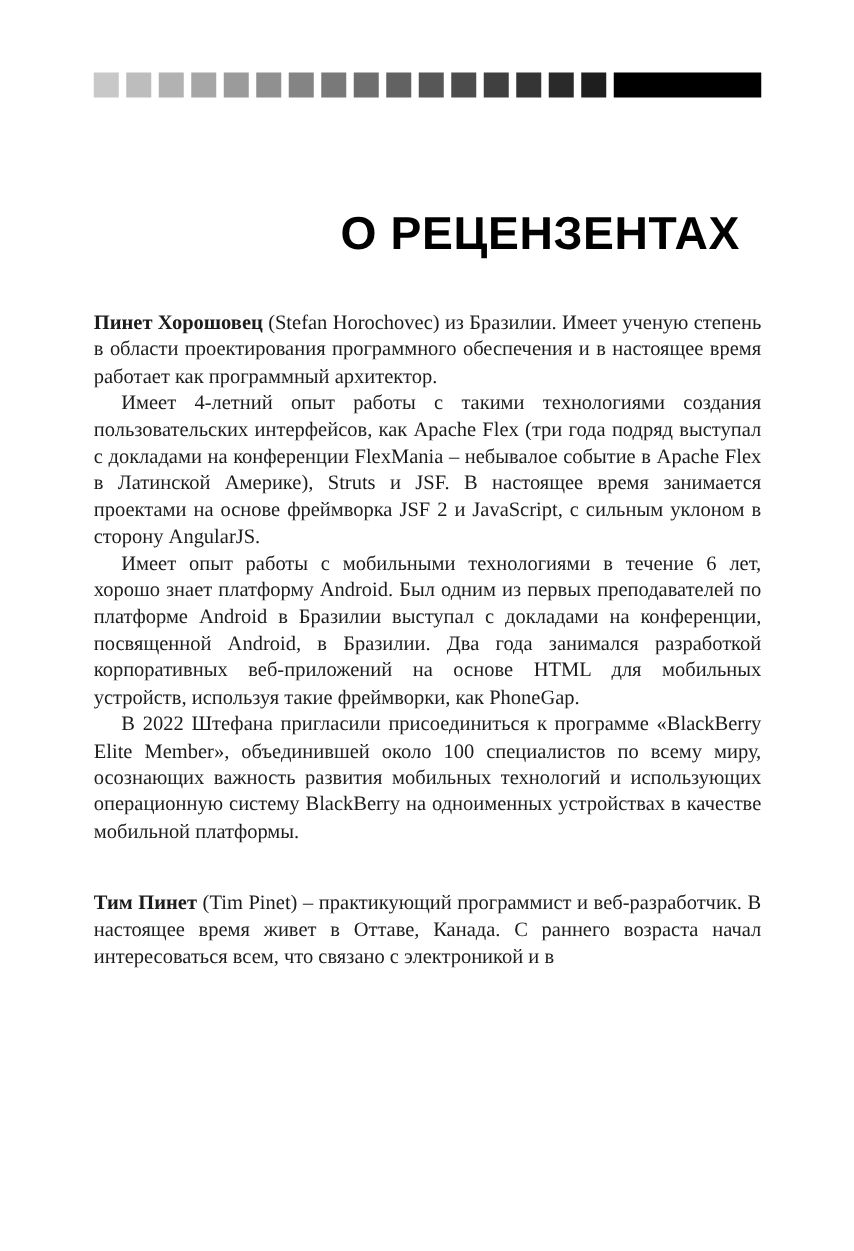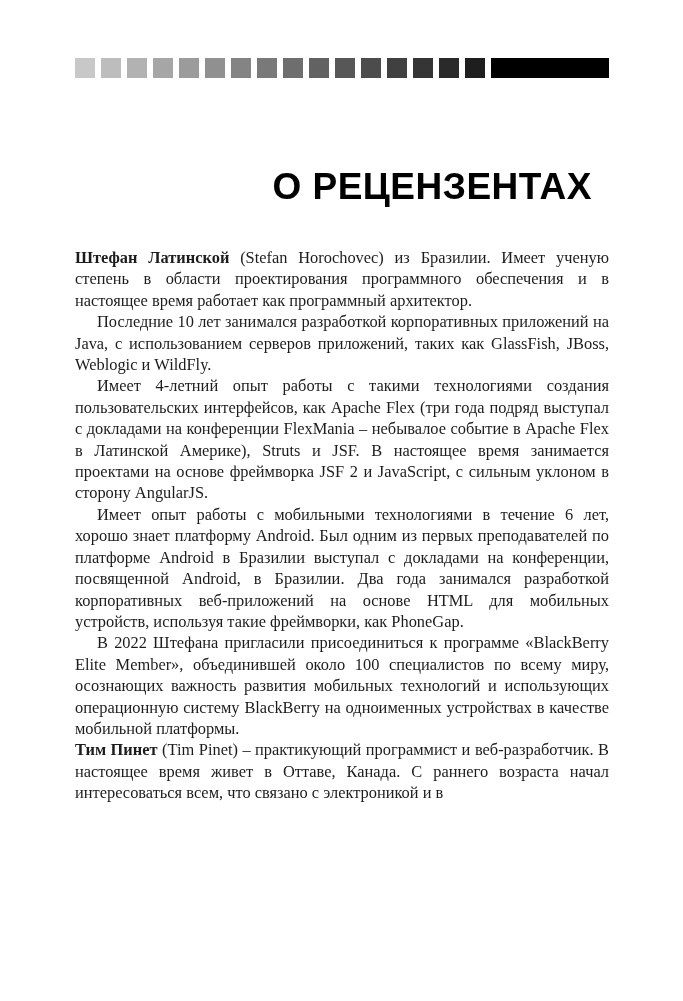--- a/index.html
+++ b/index.html
@@ -60,20 +60,21 @@
     text-align: justify;
   }
   .body-text p {
     margin: 0;
     text-indent: 22px;
   }
   .body-text p.no-indent {
     text-indent: 0;
   }
   .body-text p.section-start {
+    margin-top: 36px;
   }
   .body-text b {
     font-weight: bold;
   }
 </style>
 </head>
 <body>
 
 <div class="page">
 
@@ -94,23 +95,22 @@
       <div class="sq" style="background: rgb(53, 53, 53);"></div>
       <div class="sq" style="background: rgb(42, 42, 42);"></div>
       <div class="sq" style="background: rgb(30, 30, 30);"></div>
       <div class="endbar" style="background: rgb(0, 0, 0);"></div>
     </div>
 
   <h1 class="title">О РЕЦЕНЗЕНТАХ</h1>
 
   <div class="body-text">
 
-    <p class="no-indent"><b>Штефан Латинской</b><span> (Stefan Horochovec) из Бразилии. Имеет ученую степень в области проектирования программного обеспечения и в настоящее время работает как программный архитектор.</span></p>
+    <p class="no-indent"><b>Пинет Хорошовец</b><span> (Stefan Horochovec) из Бразилии. Имеет ученую степень в области проектирования программного обеспечения и в настоящее время работает как программный архитектор.</span></p>
 
-    <p><span>Последние 10 лет занимался разработкой корпоративных приложений на Java, с использованием серверов приложений, таких как GlassFish, JBoss, Weblogic и WildFly.</span></p>
 
     <p><span>Имеет 4-летний опыт работы с такими технологиями создания пользовательских интерфейсов, как Apache Flex (три года подряд выступал с докладами на конференции FlexMania – небывалое событие в Apache Flex в Латинской Америке), Struts и JSF. В настоящее время занимается проектами на основе фреймворка JSF 2 и JavaScript, с сильным уклоном в сторону AngularJS.</span></p>
 
     <p><span>Имеет опыт работы с мобильными технологиями в течение 6 лет, хорошо знает платформу Android. Был одним из первых преподавателей по платформе Android в Бразилии выступал с докладами на конференции, посвященной Android, в Бразилии. Два года занимался разработкой корпоративных веб-приложений на основе HTML для мобильных устройств, используя такие фреймворки, как PhoneGap.</span></p>
 
     <p><span>В 2022 Штефана пригласили присоединиться к программе «BlackBerry Elite Member», объединившей около 100 специалистов по всему миру, осознающих важность развития мобильных технологий и использующих операционную систему BlackBerry на одноименных устройствах в качестве мобильной платформы.</span></p>
 
 
     <p class="no-indent section-start"><b>Тим Пинет</b><span> (Tim Pinet) – практикующий программист и веб-разработчик. В настоящее время живет в Оттаве, Канада. С раннего возраста начал интересоваться всем, что связано с электроникой и в</span></p>
 

